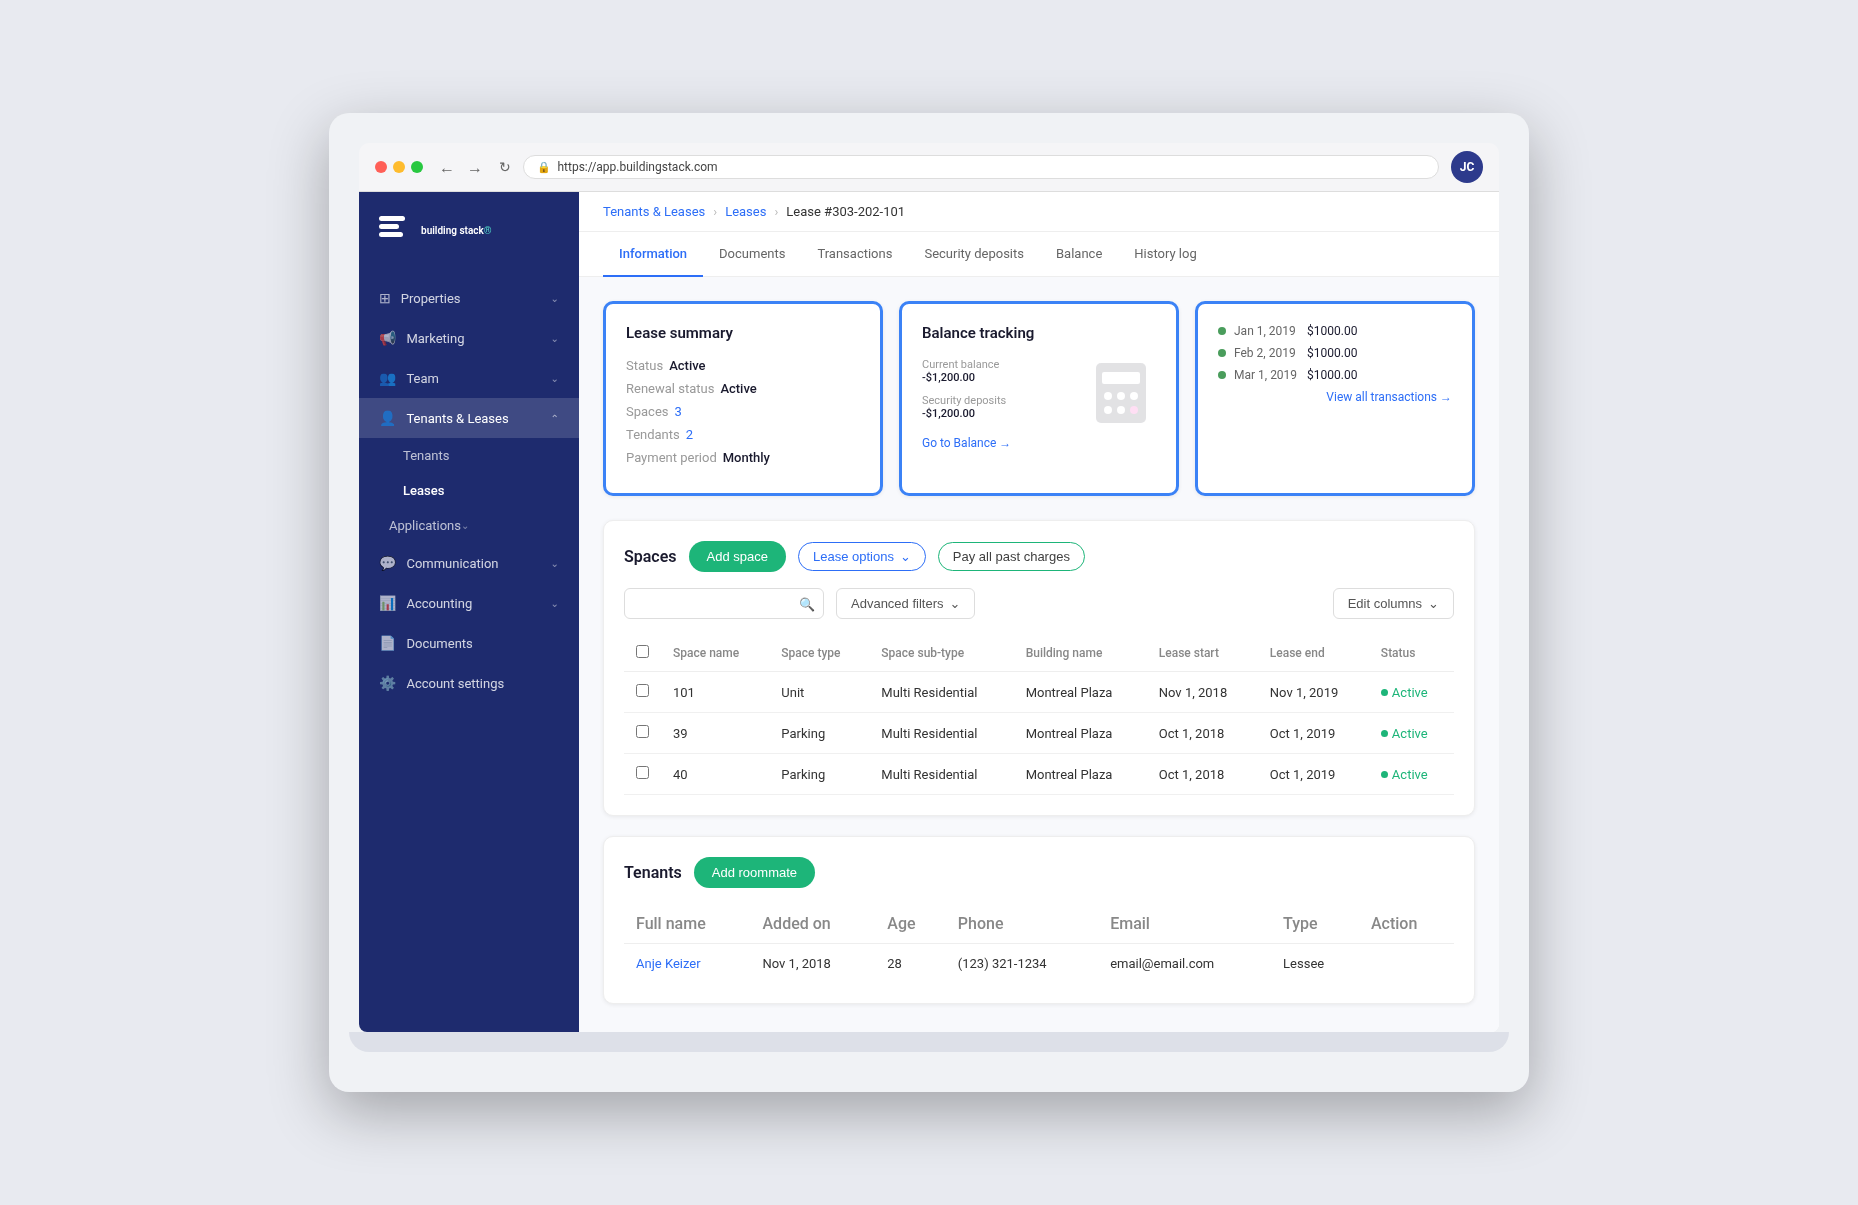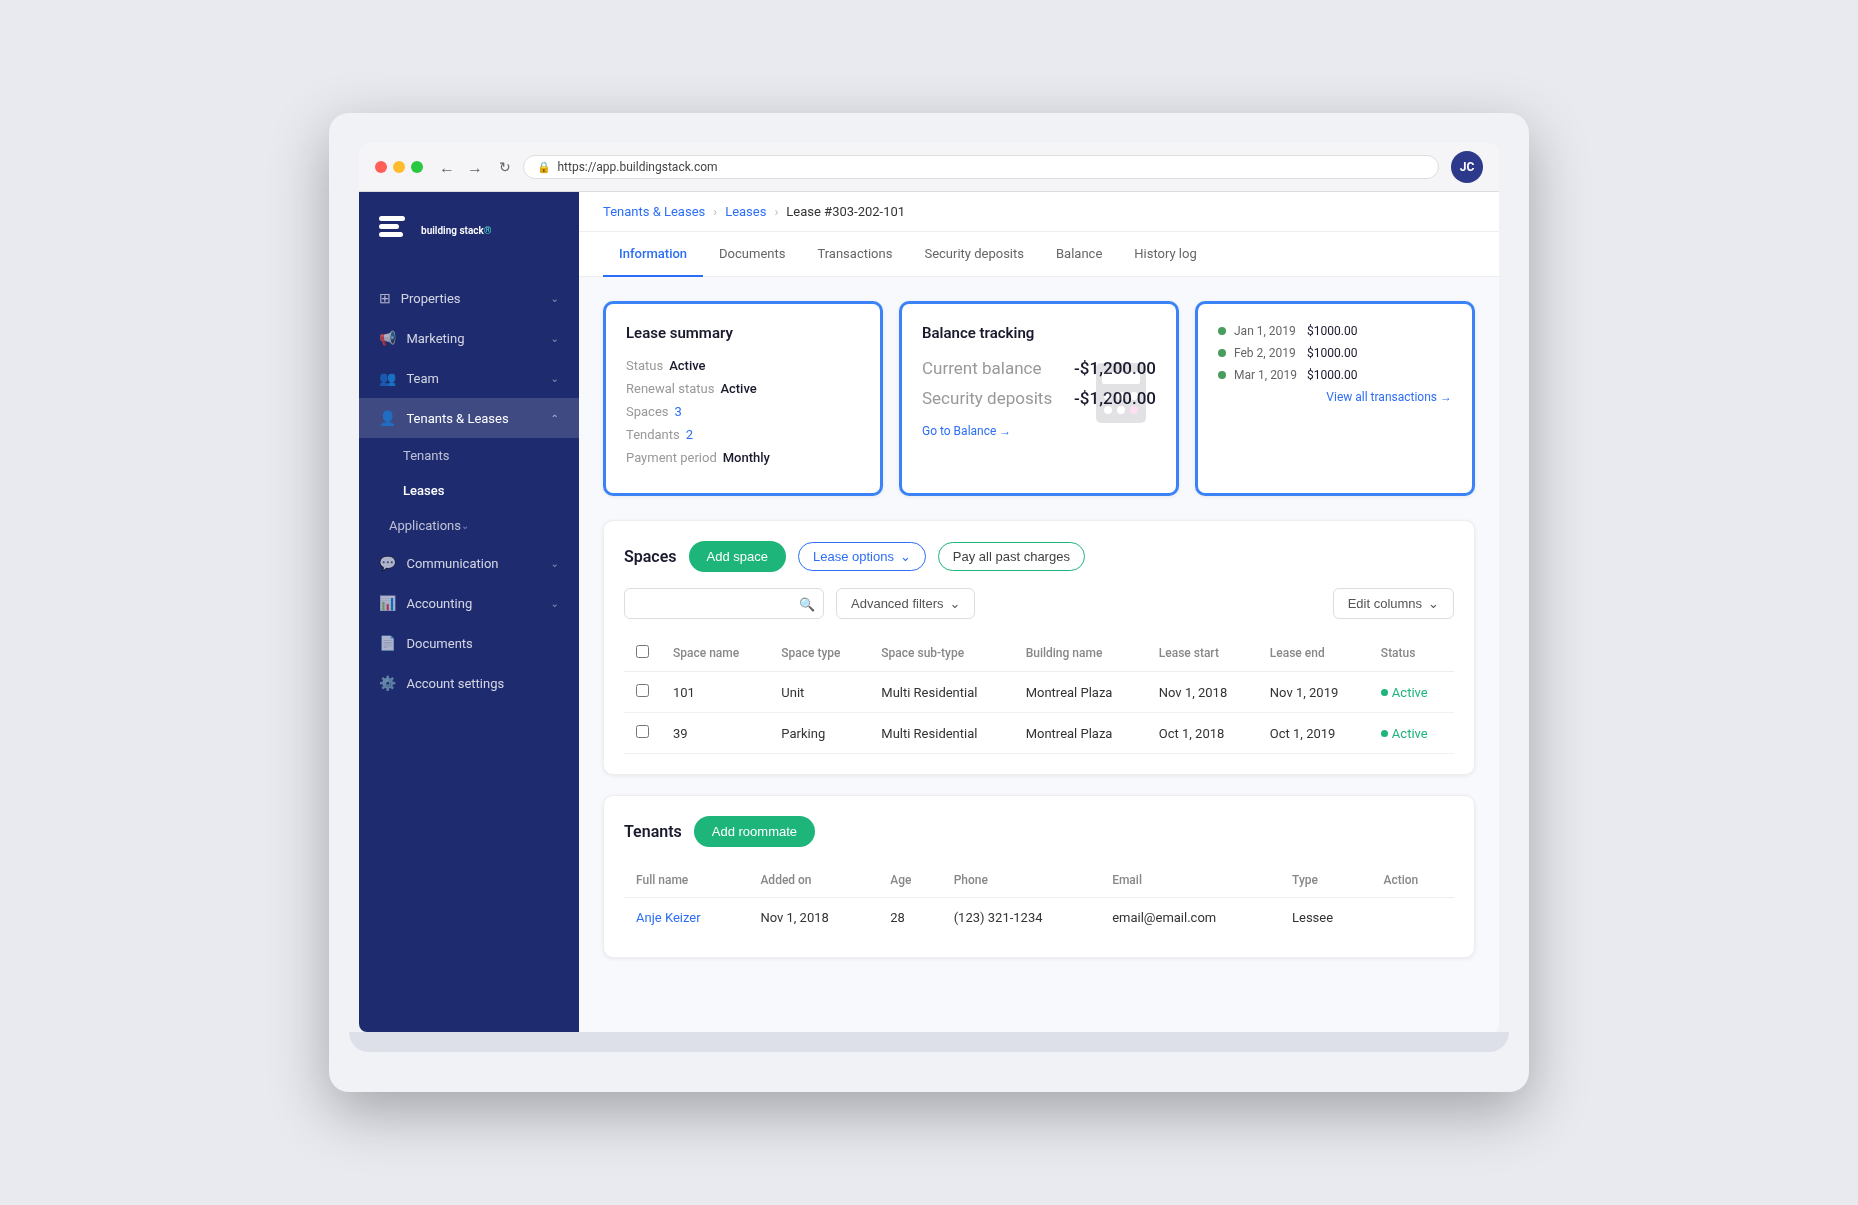--- a/index.html
+++ b/index.html
@@ -261,21 +261,22 @@
     .summary-link { color: #2d6ef7; }
 
     .balance-card {
       position: relative;
     }
 
     .balance-row {
       display: flex;
       justify-content: space-between;
       margin-bottom: 10px;
-      font-size: 17px;
+      font-size: 11px;
+      flex-direction: column;
     }
 
     .balance-label { color: #999; }
     .balance-value { color: #1a1a2e; font-weight: 500; }
 
     .go-link {
       color: #2d6ef7;
       font-size: 12px;
       cursor: pointer;
       display: flex;
@@ -472,21 +473,21 @@
       width: 100%;
       border-collapse: collapse;
       font-size: 13px;
     }
 
     .tenants-table th {
       text-align: left;
       padding: 10px 12px;
       color: #888;
       font-weight: 500;
-      font-size: 12px;
+      font-size: 16px;
       border-bottom: 1px solid #eee;
     }
 
     .tenants-table td {
       padding: 12px 12px;
       color: #333;
     }
 
     .tenant-link { color: #2d6ef7; cursor: pointer; }
 
@@ -760,20 +761,32 @@
                 <td>39</td>
                 <td>Parking</td>
                 <td>Multi Residential</td>
                 <td>Montreal Plaza</td>
                 <td>Oct 1, 2018</td>
                 <td>Oct 1, 2019</td>
                 <td>
                   <span class="status-active"><span class="status-dot"></span>Active</span>
                 </td>
               </tr>
+              <tr>
+                <td class="checkbox-col"><input type="checkbox" style=""></td>
+                <td>40</td>
+                <td>Parking</td>
+                <td>Multi Residential</td>
+                <td>Montreal Plaza</td>
+                <td>Oct 1, 2018</td>
+                <td>Oct 1, 2019</td>
+                <td>
+                  <span class="status-active"><span class="status-dot"></span>Active</span>
+                </td>
+              </tr>
             </tbody>
           </table>
         </div>
 
         <div class="section">
           <div class="section-header">
             <span class="section-title">Tenants</span>
             <button class="btn-green">Add roommate</button>
           </div>
 

